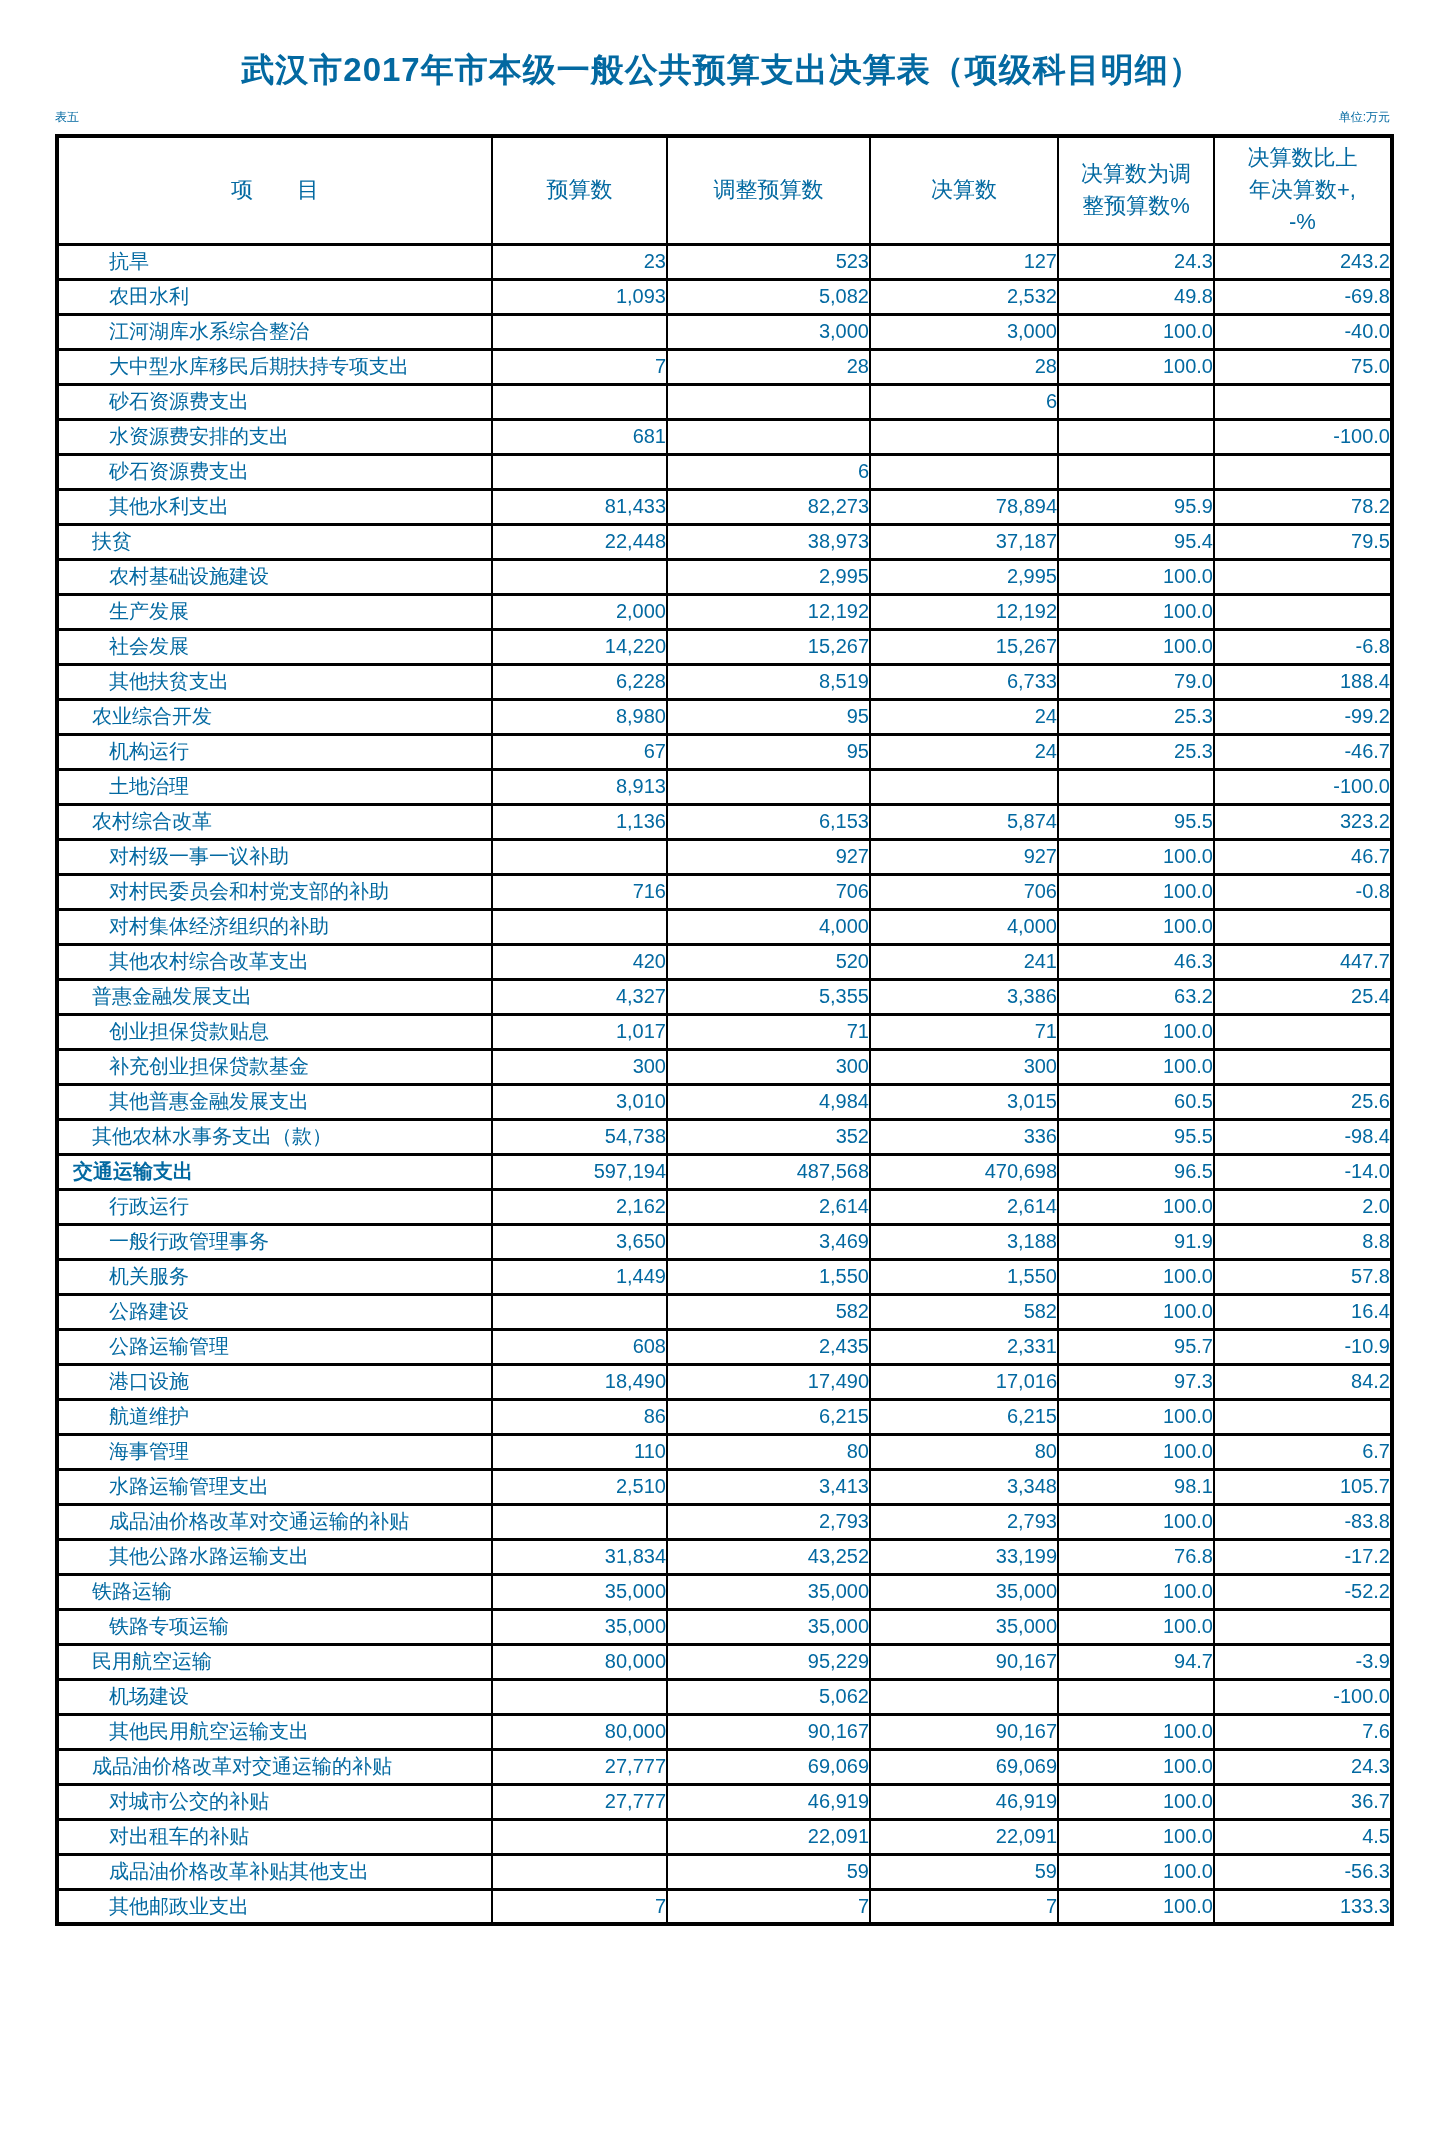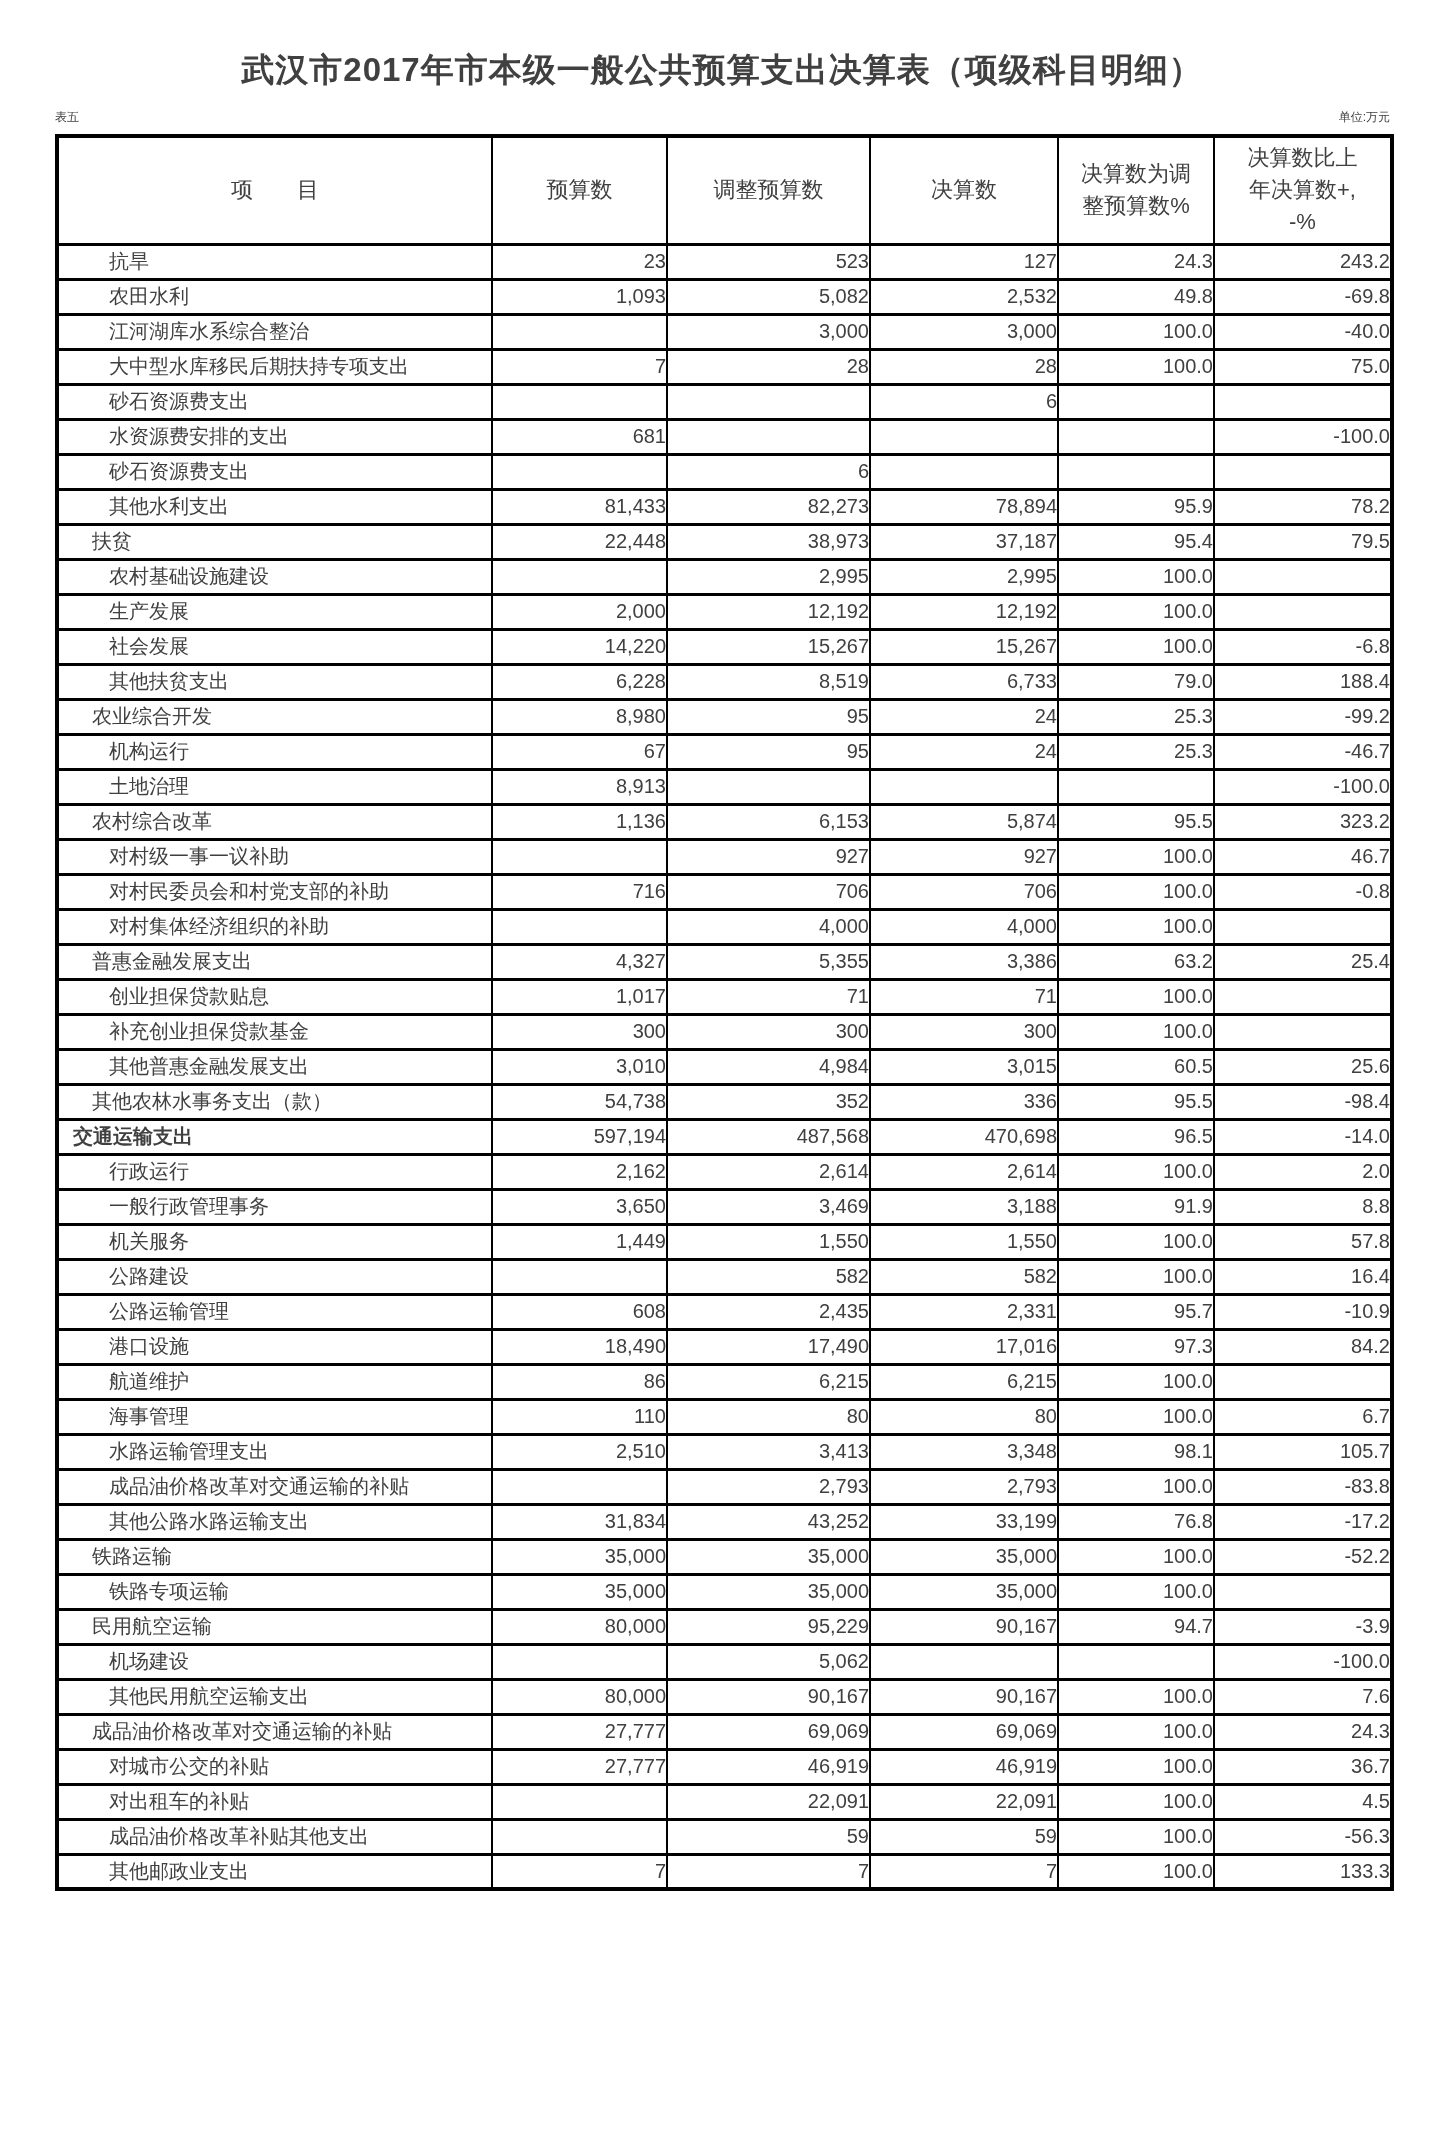--- a/index.html
+++ b/index.html
@@ -1,17 +1,17 @@
 <!DOCTYPE html>
 <html><head>
 <meta charset="utf-8">
 <style>
   html,body{margin:0;padding:0;background:#fff;}
   .page{
-    width:1444px;height:2152px;background:#ffffff;color:#404040;
+    width:1444px;height:2152px;background:#ffffff;color:#0369a1;
     font-family:"Liberation Sans","DejaVu Sans",sans-serif;
     overflow:hidden;box-sizing:border-box;
   }
   .title{
     margin-top:48px;text-align:center;
     font-size:33px;font-weight:bold;letter-spacing:1px;
   }
   .meta{
     width:1335px;margin:16px 0 0 55px;
     display:flex;justify-content:space-between;align-items:flex-end;
@@ -235,20 +235,28 @@
         </tr>
         <tr>
           <td class="item level-3">对村集体经济组织的补助</td>
           <td class="num"></td>
           <td class="num">4,000</td>
           <td class="num">4,000</td>
           <td class="num">100.0</td>
           <td class="num"></td>
         </tr>
         <tr>
+          <td class="item level-3">其他农村综合改革支出</td>
+          <td class="num">420</td>
+          <td class="num">520</td>
+          <td class="num">241</td>
+          <td class="num">46.3</td>
+          <td class="num">447.7</td>
+        </tr>
+        <tr>
           <td class="item level-2">普惠金融发展支出</td>
           <td class="num">4,327</td>
           <td class="num">5,355</td>
           <td class="num">3,386</td>
           <td class="num">63.2</td>
           <td class="num">25.4</td>
         </tr>
         <tr>
           <td class="item level-3">创业担保贷款贴息</td>
           <td class="num">1,017</td>

